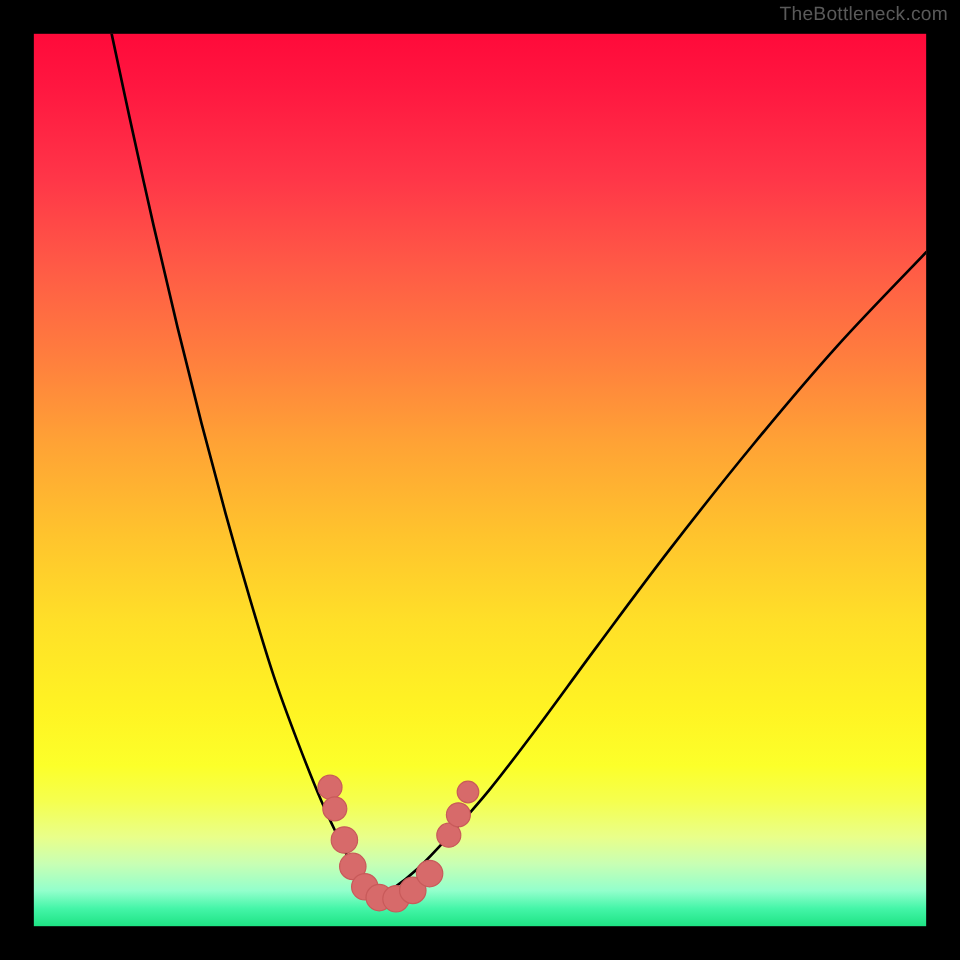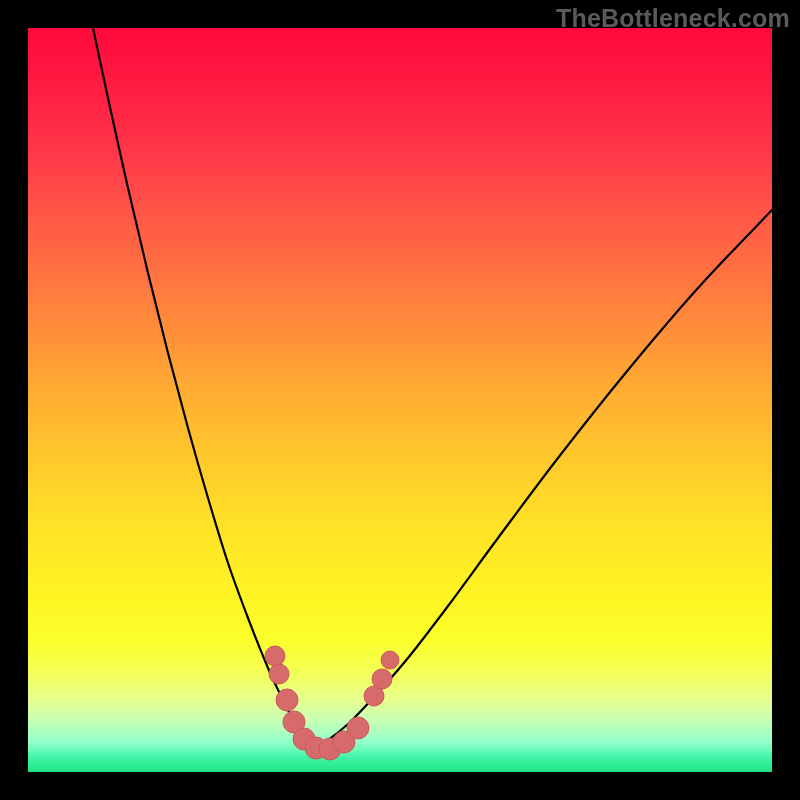--- a/index.html
+++ b/index.html
@@ -47,22 +47,22 @@
       #93ffcc 96%,
       #44f5a8 98%,
       #1de383 100%
     );
   }
   .watermark {
     position: absolute;
     top: 4px;
     right: 10px;
     font-family: Arial, Helvetica, sans-serif;
-    font-size: 25px;
-    font-weight: 700;
+    font-size: 16px;
+    font-weight: 400;
     color: #5a5a5a;
     letter-spacing: 0.2px;
     user-select: none;
   }
   svg.curve-layer {
     position: absolute;
     inset: 0;
   }
 </style>
 </head>

